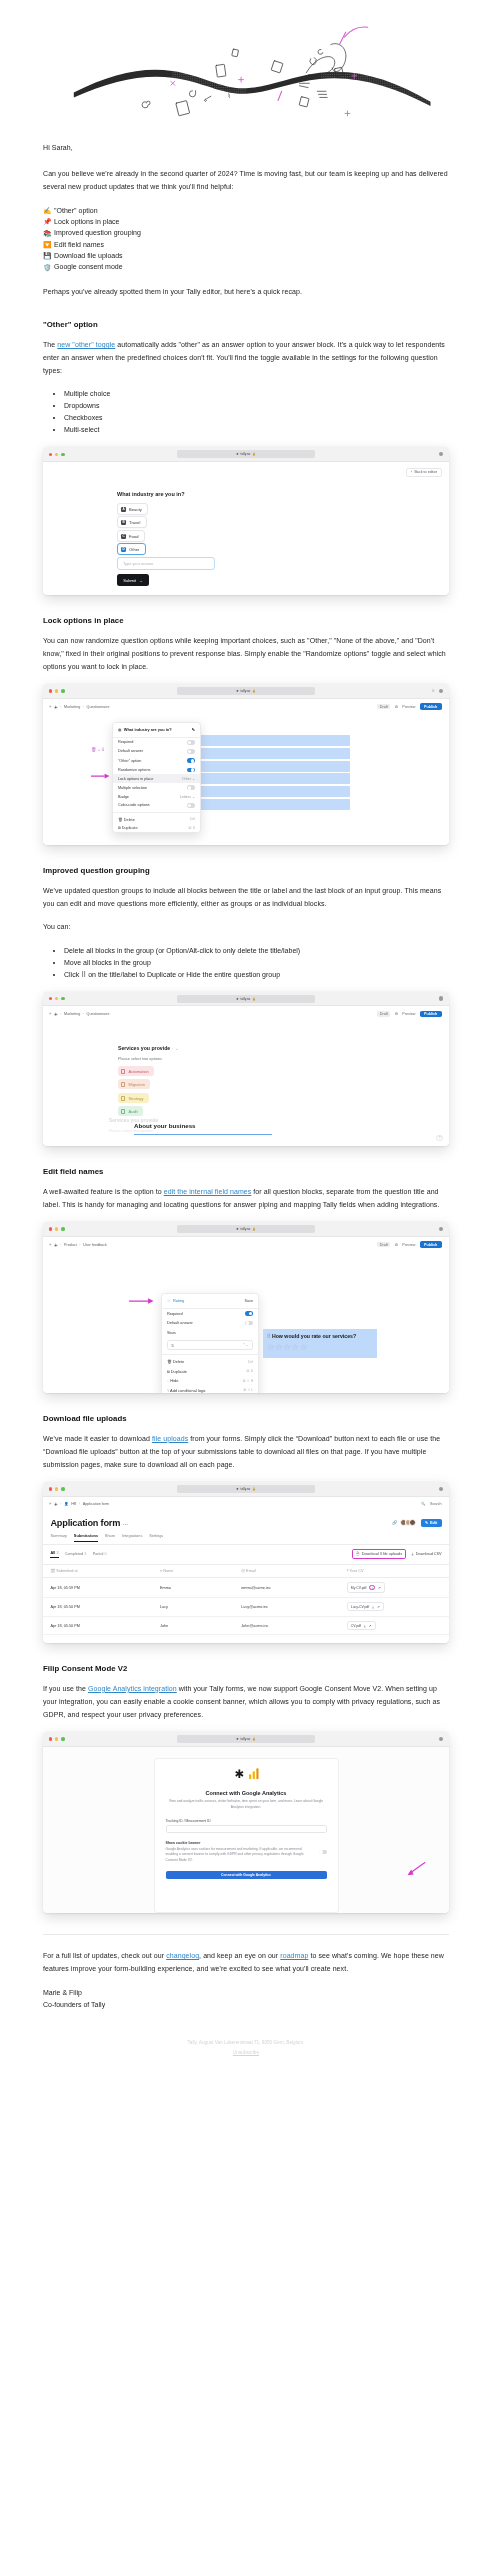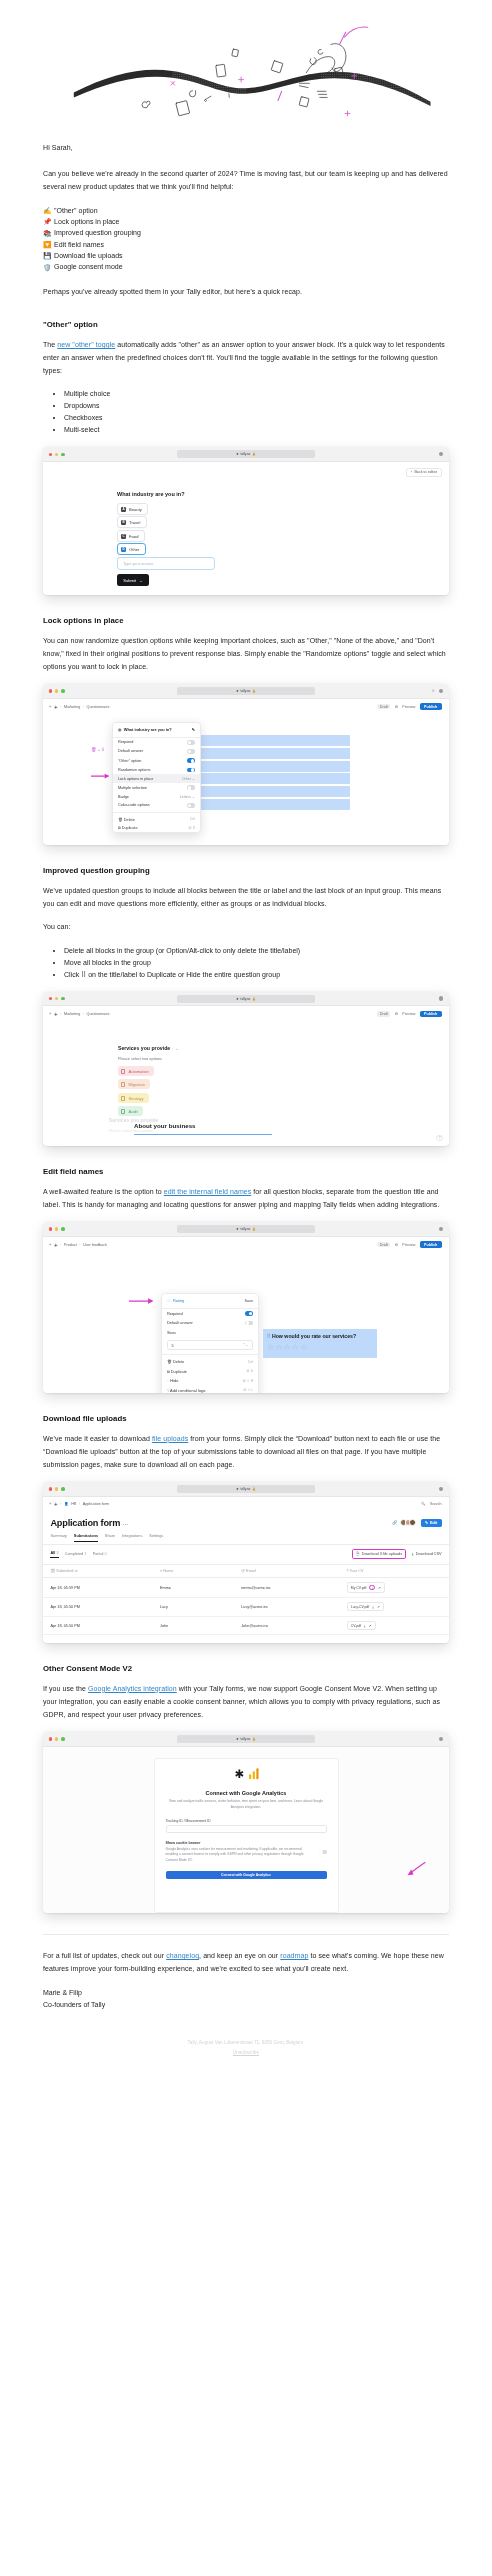--- a/index.html
+++ b/index.html
@@ -788,21 +788,21 @@
                   </span>
                 </td>
               </tr>
             </tbody>
           </table>
         </div>
       </div>
     </div>
 
     <div class="sec-block">
-      <h2 class="sec">Other Consent Mode V2</h2>
+      <h2 class="sec">Filip Consent Mode V2</h2>
       <p class="copy"><span>If you use the </span><a class="lnk" href="#">Google Analytics integration</a><span> with your Tally forms, we now support Google Consent Move V2. When setting up your integration, you can easily enable a cookie consent banner, which allows you to comply with privacy regulations, such as GDPR, and respect your user privacy preferences.</span></p>
 
       <div class="shot">
         <div class="chrome-bar">
           <div class="dots">
             <span class="dot r"></span>
             <span class="dot y"></span>
             <span class="dot g"></span>
           </div>
           <div class="urlbar">

